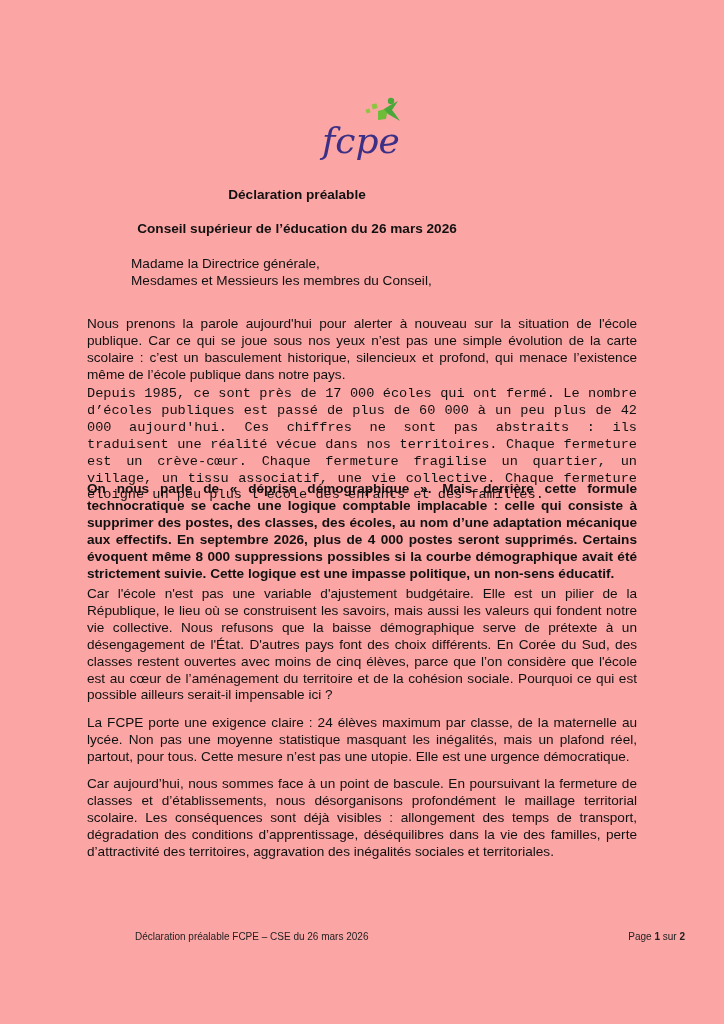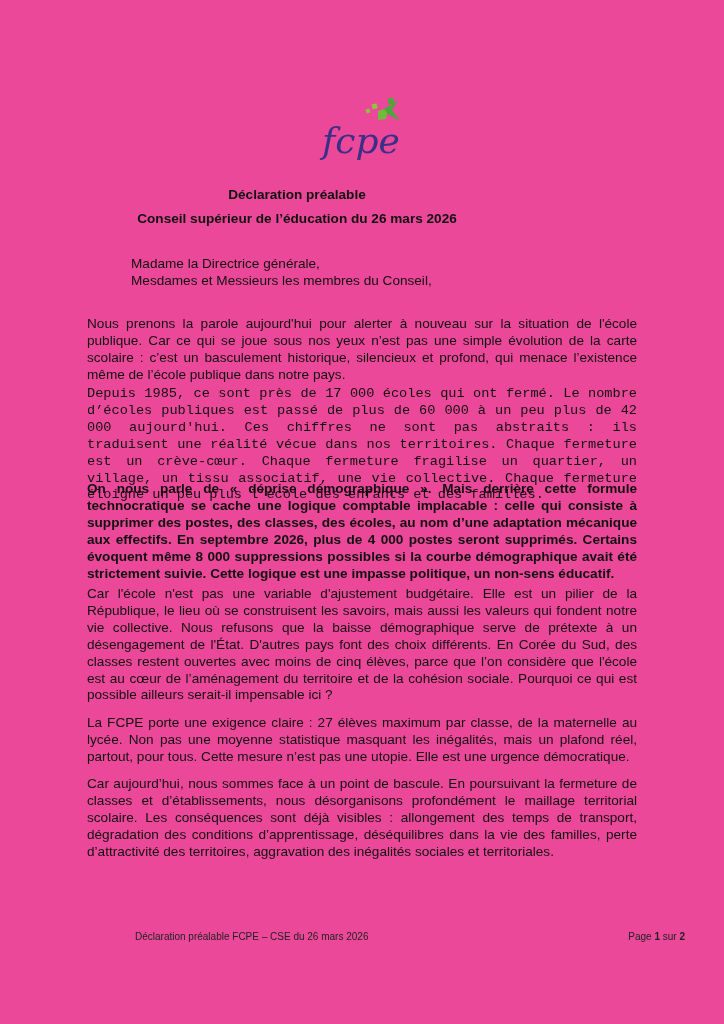--- a/index.html
+++ b/index.html
@@ -12,39 +12,39 @@
       height: 1024px;
       position: relative;
       overflow: hidden;
       font-family: "Liberation Sans", sans-serif;
       color: #111111;
     }
     .page {
       position: absolute;
       left: 0; top: 0;
       width: 724px; height: 1024px;
-      background: #ec4899;
+      background: #fca5a5;
     }
     .logo {
       position: absolute;
       left: 318px;
       top: 95px;
       width: 92px;
       height: 72px;
     }
     .title-block {
       position: absolute;
       left: 0;
       width: 594px;
       text-align: center;
       font-weight: bold;
       font-size: 13.6px;
     }
     .title1 { top: 187px; }
-    .title2 { top: 211px; text-align: center; }
+    .title2 { top: 221px; text-align: center; }
     .body-text {
       position: absolute;
       left: 87px;
       width: 550px;
       font-size: 13.6px;
       line-height: 16.9px;
       text-align: justify;
     }
     .body-text p {
       margin: 0;
@@ -102,21 +102,21 @@
   <div class="body-text p2">
     <p class="last-line">Depuis 1985, ce sont près de 17 000 écoles qui ont fermé. Le nombre d’écoles publiques est passé de plus de 60 000 à un peu plus de 42 000 aujourd'hui. Ces chiffres ne sont pas abstraits : ils traduisent une réalité vécue dans nos territoires. Chaque fermeture est un crève-cœur. Chaque fermeture fragilise un quartier, un village, un tissu associatif, une vie collective. Chaque fermeture éloigne un peu plus l’école des enfants et des familles.</p>
   </div>
   <div class="body-text p3">
     <p class="last-line">On nous parle de « déprise démographique ». Mais derrière cette formule technocratique se cache une logique comptable implacable : celle qui consiste à supprimer des postes, des classes, des écoles, au nom d’une adaptation mécanique aux effectifs. En septembre 2026, plus de 4 000 postes seront supprimés. Certains évoquent même 8 000 suppressions possibles si la courbe démographique avait été strictement suivie. Cette logique est une impasse politique, un non-sens éducatif.</p>
   </div>
   <div class="body-text p4">
     <p class="last-line">Car l'école n'est pas une variable d'ajustement budgétaire. Elle est un pilier de la République, le lieu où se construisent les savoirs, mais aussi les valeurs qui fondent notre vie collective. Nous refusons que la baisse démographique serve de prétexte à un désengagement de l'État. D'autres pays font des choix différents. En Corée du Sud, des classes restent ouvertes avec moins de cinq élèves, parce que l’on considère que l'école est au cœur de l’aménagement du territoire et de la cohésion sociale. Pourquoi ce qui est possible ailleurs serait-il impensable ici ?</p>
   </div>
   <div class="body-text p5">
-    <p class="last-line">La FCPE porte une exigence claire : 27 élèves maximum par classe, de la maternelle au lycée. Non pas une moyenne statistique masquant les inégalités, mais un plafond réel, partout, pour tous. Cette mesure n’est pas une utopie. Elle est une urgence démocratique.</p>
+    <p class="last-line">La FCPE porte une exigence claire : 24 élèves maximum par classe, de la maternelle au lycée. Non pas une moyenne statistique masquant les inégalités, mais un plafond réel, partout, pour tous. Cette mesure n’est pas une utopie. Elle est une urgence démocratique.</p>
   </div>
   <div class="body-text p6">
     <p class="last-line">Car aujourd’hui, nous sommes face à un point de bascule. En poursuivant la fermeture de classes et d’établissements, nous désorganisons profondément le maillage territorial scolaire. Les conséquences sont déjà visibles : allongement des temps de transport, dégradation des conditions d’apprentissage, déséquilibres dans la vie des familles, perte d’attractivité des territoires, aggravation des inégalités sociales et territoriales.</p>
   </div>
 
   <div class="footer">
     <span>Déclaration préalable FCPE – CSE du 26 mars 2026</span>
     <span><span>Page </span><b>1</b><span> sur </span><b>2</b></span>
   </div>
 

